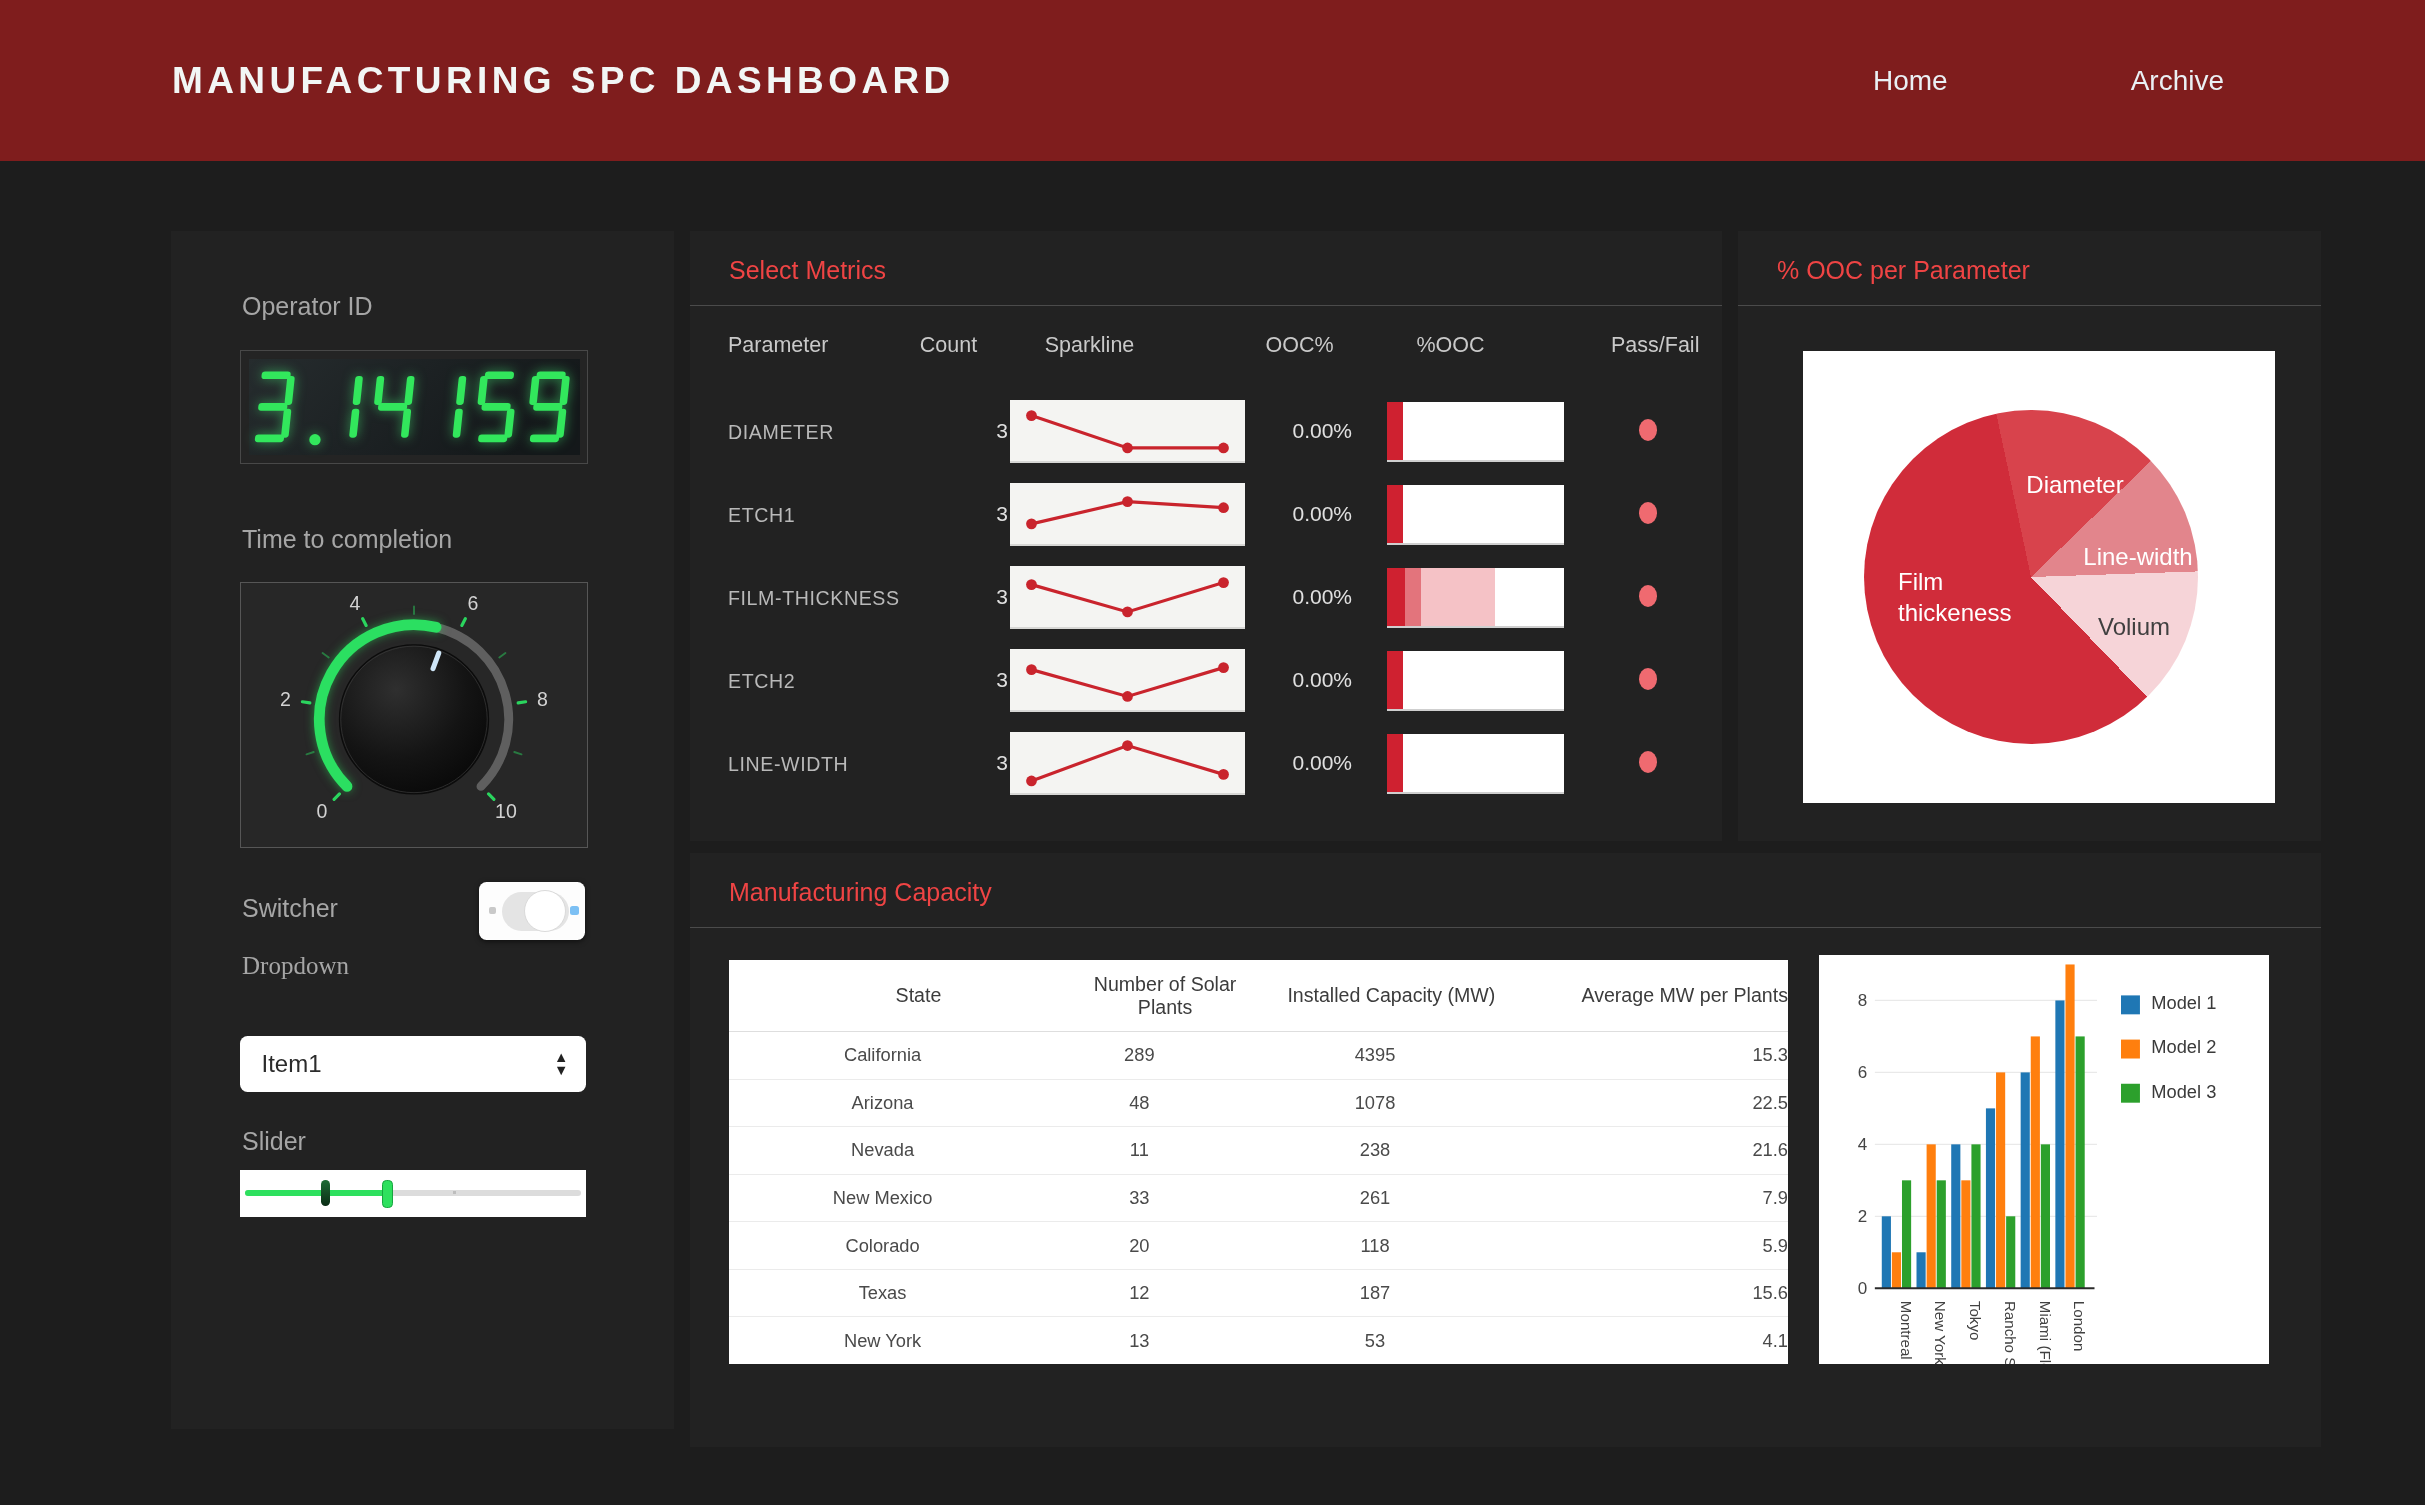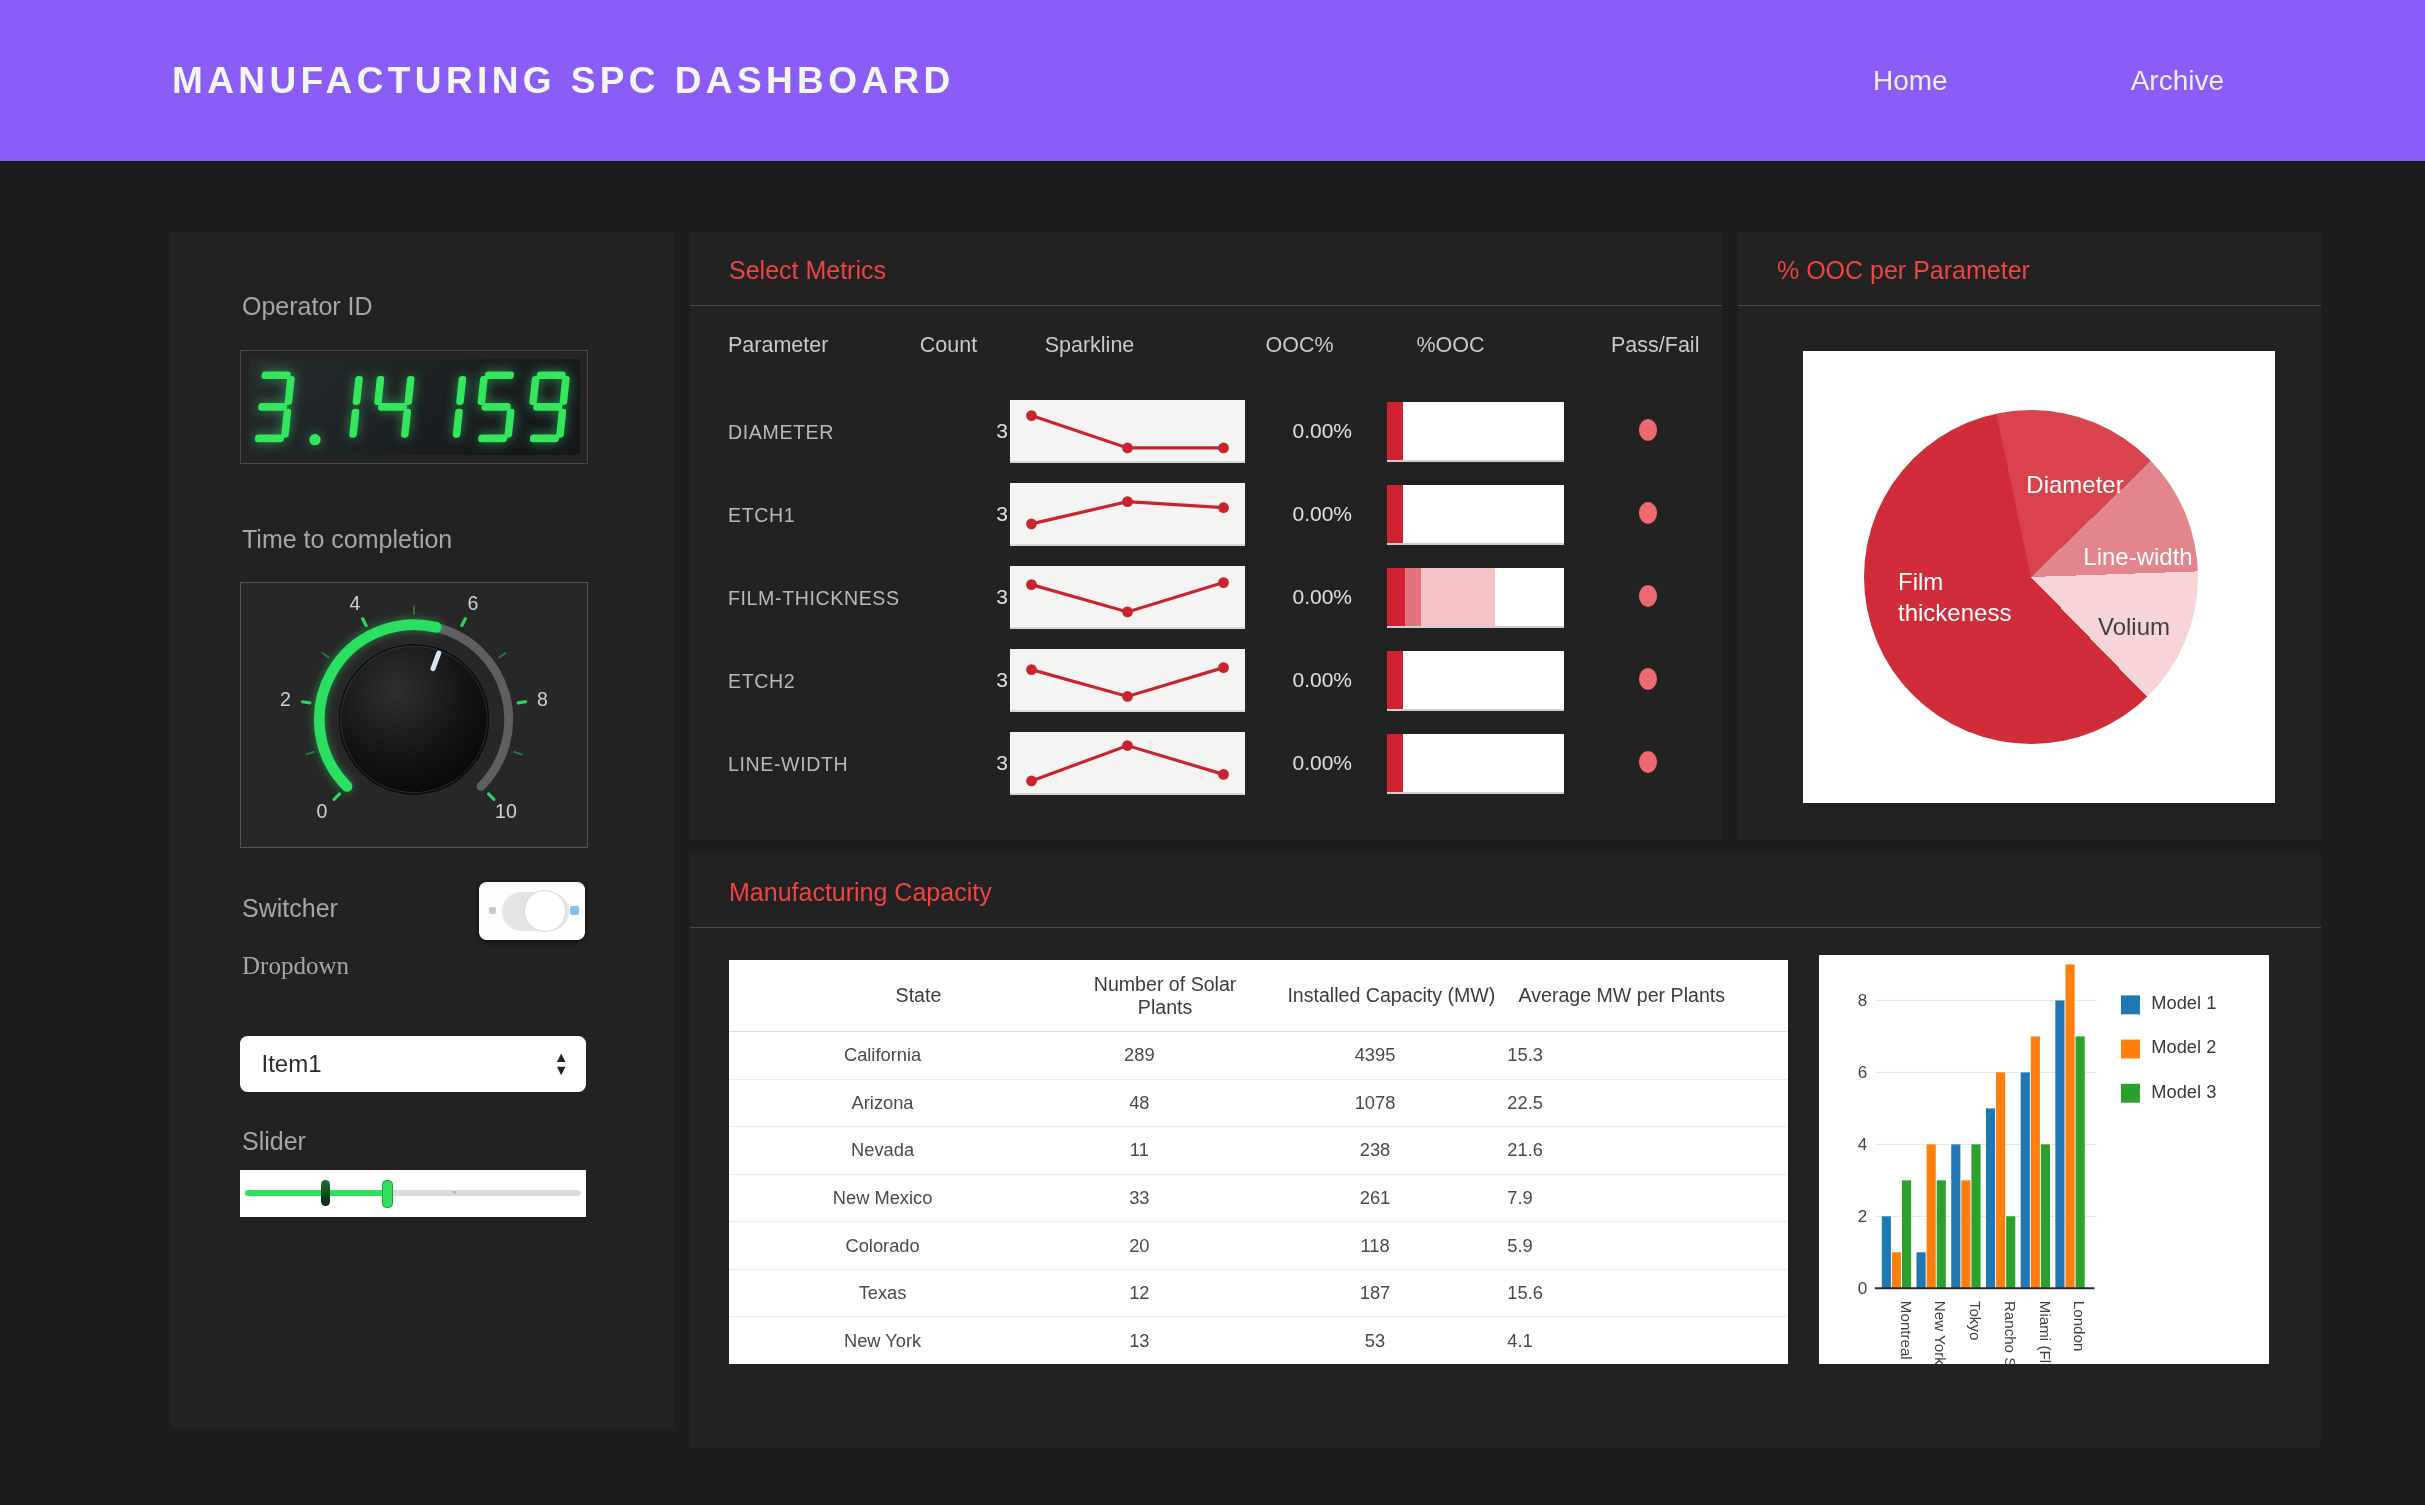--- a/index.html
+++ b/index.html
@@ -2,21 +2,21 @@
 <html style="font-size:10px"><head>
 <meta charset="utf-8">
 <style>
   html,body{margin:0;padding:0;}
   body{
     width:2426px;height:1506px;position:relative;overflow:hidden;
     background:#1d1d1d;font-family:"Liberation Sans","DejaVu Sans",sans-serif;
   }
   
   #app-header{position:absolute;left:0;top:0;width:2426px;height:161px;
-    background:#8b5cf6;display:flex;align-items:center;}
+    background:#7f1d1d;display:flex;align-items:center;}
   #page-title{color:#f2f6f5;font-size:37px;font-weight:700;letter-spacing:4.4px;margin-left:172px;}
   #main-nav{margin-left:auto;margin-right:202px;display:flex;gap:183px;justify-content:center;}
   #main-nav .nav-link{color:#eaf0f4;font-size:28px;cursor:pointer;text-decoration:none;}
   
   .panel{position:absolute;background:#222222;}
   .panel-title{color:#ef4444;font-size:25px;position:absolute;left:39px;top:25px;white-space:nowrap;}
   .panel-divider{position:absolute;left:0;right:0;top:74px;border-top:1.9px solid #4b4b4b;}
   #control-panel{left:171px;top:231px;width:503px;height:1198px;}
   #metrics-panel{left:690px;top:231px;width:1032px;height:610px;}
   #pie-panel{left:1738px;top:231px;width:583px;height:610px;}
@@ -84,21 +84,21 @@
   #cap-table{position:absolute;left:39px;top:107px;width:1059px;height:404px;background:#ffffff;
     display:flex;flex-direction:column;}
   #cap-table .thead{height:71px;display:flex;align-items:center;border-bottom:1.3px solid #dedede;
     color:#3c3c3c;font-size:19.6px;padding-left:42px;}
   #cap-table .trow{flex:1;display:flex;align-items:center;border-bottom:1.3px solid #ebebeb;
     color:#4a4a4a;font-size:18.3px;}
   #cap-table .trow:last-child{border-bottom:none;}
   #cap-table .c0{width:29%;text-align:center;}
   #cap-table .c1{width:19.5%;text-align:center;}
   #cap-table .c2{width:25%;text-align:center;}
-  #cap-table .c3{width:26.5%;text-align:left;}
+  #cap-table .c3{width:26.5%;text-align:right;}
   #cap-chart{position:absolute;left:1129px;top:102px;width:450px;height:409px;background:#ffffff;}
 </style>
 </head>
 <body>
 
 <header id="app-header">
   <div id="page-title">MANUFACTURING SPC DASHBOARD</div>
   <nav id="main-nav">
     <a class="nav-link">Home</a>
     <a class="nav-link">Archive</a>

